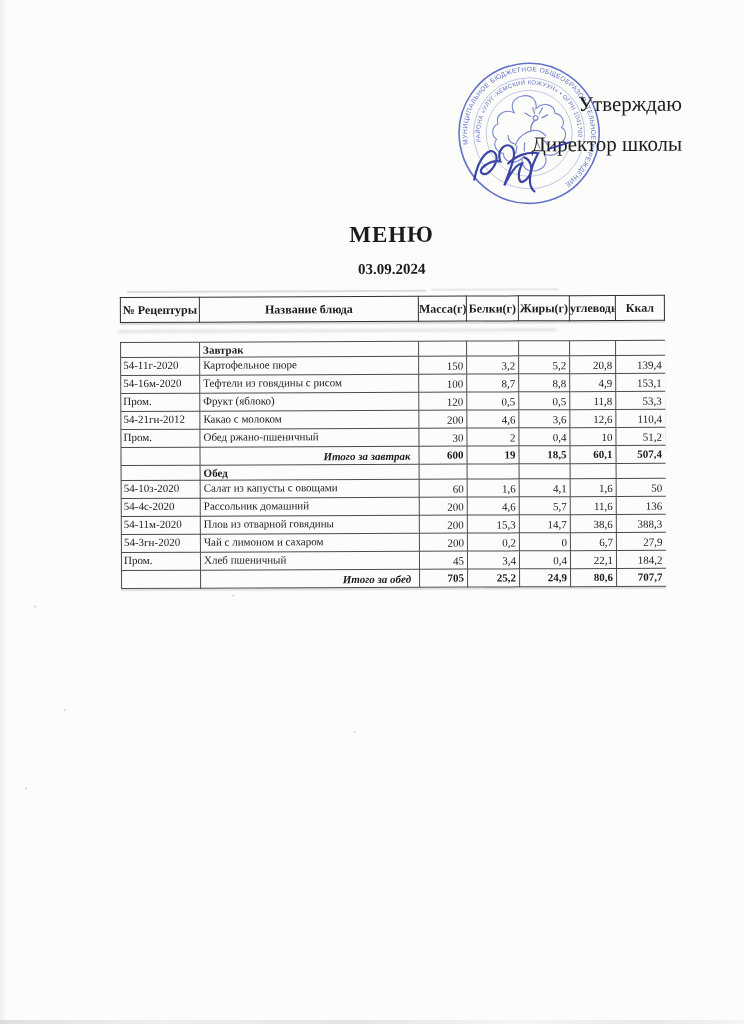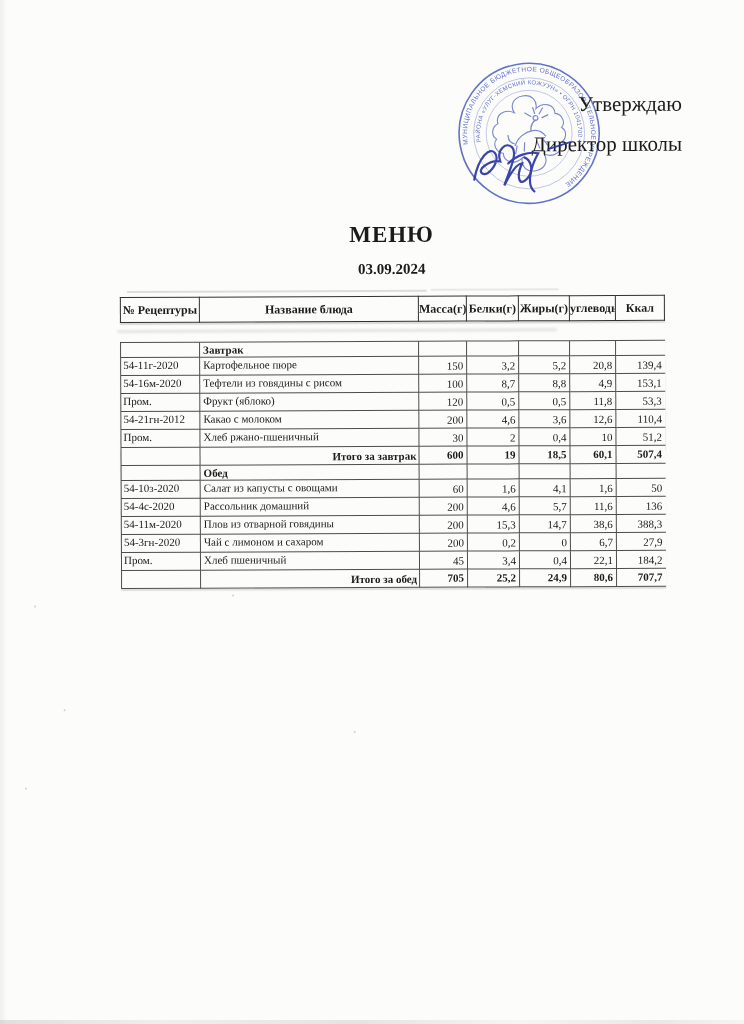--- a/index.html
+++ b/index.html
@@ -47,21 +47,21 @@
   .body-table td{
     border-right:1px solid #4d4d4d;border-bottom:1px solid #4d4d4d;
     font-size:11px;padding:0;overflow:hidden;white-space:nowrap;line-height:1.15;
   }
   .body-table td:last-child{border-right:none;margin-left:8px;}
   .body-table tr.section-row td{height:13px;}
   .body-table tr.data-row td,.body-table tr.total-row td{height:16px;}
   td.c0{vertical-align:top;padding:1px 10px 0 2px;}
   td.name{vertical-align:top;padding:1px 1px 0 3px;}
   td.name.sec{font-weight:bold;}
-  td.name.total-label{font-weight:bold;text-align:right;padding-right:2px;vertical-align:middle;}
+  td.name.total-label{font-weight:bold;text-align:right;padding-right:8px;vertical-align:middle;font-style:italic;}
   td.num{vertical-align:bottom;text-align:right;padding:0 3px 1px 0;}
   td.num.bold{font-weight:bold;vertical-align:middle;}
   .stamp text{font-family:"Liberation Sans","DejaVu Sans",sans-serif;}
 </style>
 </head>
 <body>
 
 <div class="page">
   <div class="tilt">
 
@@ -184,21 +184,21 @@
             <td class="c0">54-21гн-2012</td>
             <td class="name">Какао с молоком</td>
             <td class="num">200</td>
             <td class="num">4,6</td>
             <td class="num">3,6</td>
             <td class="num">12,6</td>
             <td class="num">110,4</td>
           </tr>
           <tr class="data-row">
             <td class="c0">Пром.</td>
-            <td class="name">Хлеб ржано-пшеничный</td>
+            <td class="name">Обед ржано-пшеничный</td>
             <td class="num">30</td>
             <td class="num">2</td>
             <td class="num">0,4</td>
             <td class="num">10</td>
             <td class="num">51,2</td>
           </tr>
           <tr class="total-row">
             <td class="c0"></td>
             <td class="name total-label">Итого за завтрак</td>
             <td class="num bold">600</td>

